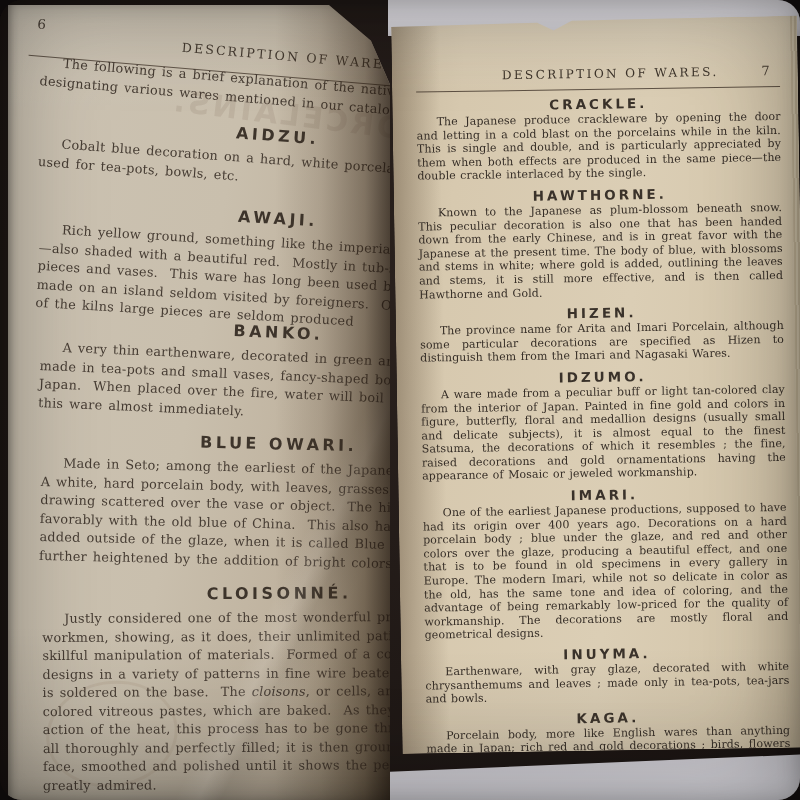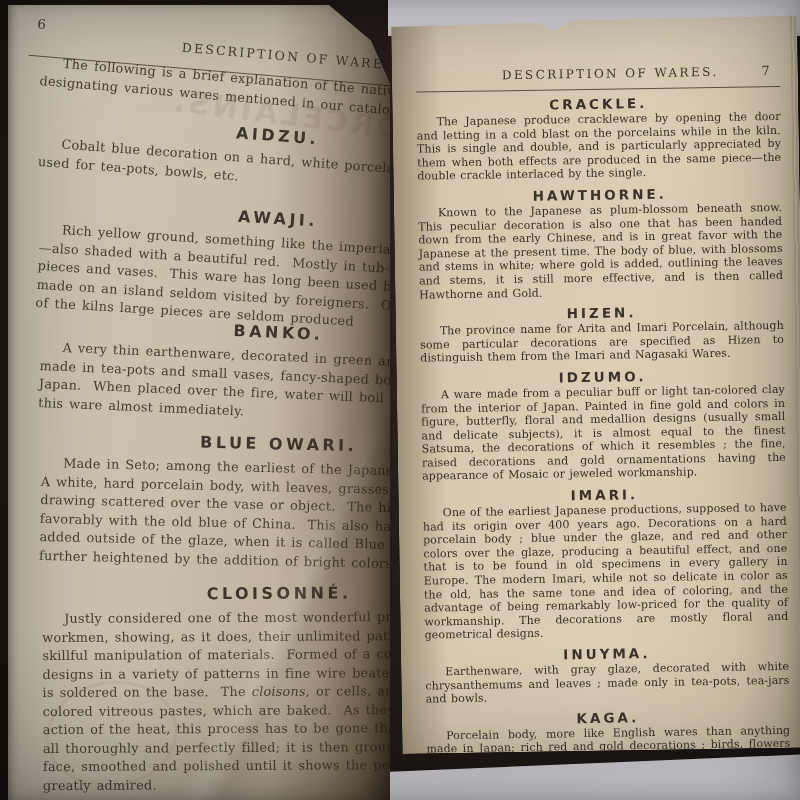--- a/index.html
+++ b/index.html
@@ -1,18 +1,18 @@
 <!DOCTYPE html>
 <html><head>
 <meta charset="utf-8">
 <style>
   html,body{margin:0;padding:0;background:#0d0a0a;}
   .photo{position:relative;width:800px;height:800px;overflow:hidden;
     background:radial-gradient(130% 130% at 45% 40%, #2a211d 0%, #1a1412 55%, #0e0b0a 100%);
-    font-family:"DejaVu Serif", serif;}
+    font-family:"DejaVu Serif", serif;border-radius:22px;}
   
   .surface-top{position:absolute;left:388px;top:0;width:412px;height:36px;z-index:1;
     background:linear-gradient(180deg,#eceaef 0%,#d2d0d6 80%,#c2c0c6 100%);}
   .surface-bottom{position:absolute;left:384px;top:772px;width:424px;height:70px;z-index:1;
     transform:rotate(-2.4deg);transform-origin:0 0;
     background:linear-gradient(180deg,#c8c6cc 0%,#dddce2 55%,#e8e7ec 100%);}
   
   .page-left{position:absolute;left:8px;top:5px;width:382px;height:795px;z-index:2;overflow:hidden;
     background:
       linear-gradient(180deg, rgba(255,255,255,.07) 0%, rgba(0,0,0,0) 14%, rgba(0,0,0,0) 78%, rgba(0,0,0,.12) 100%),

